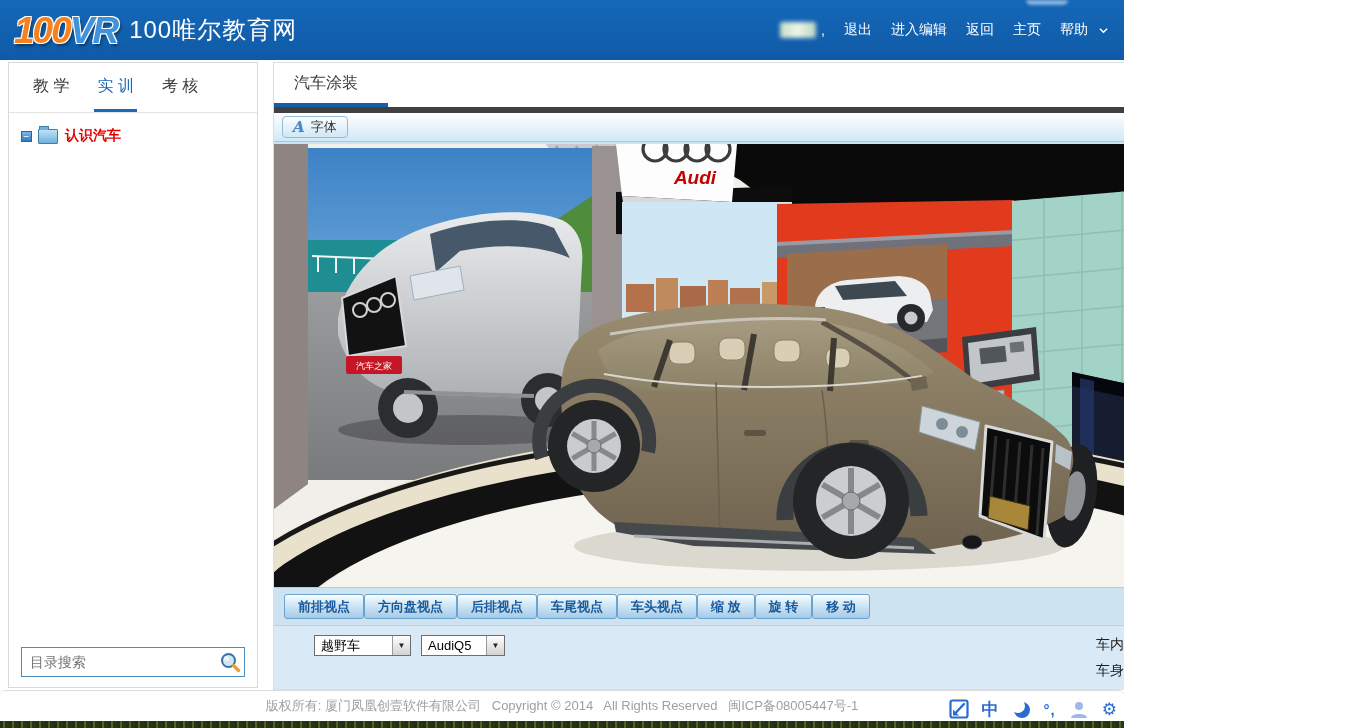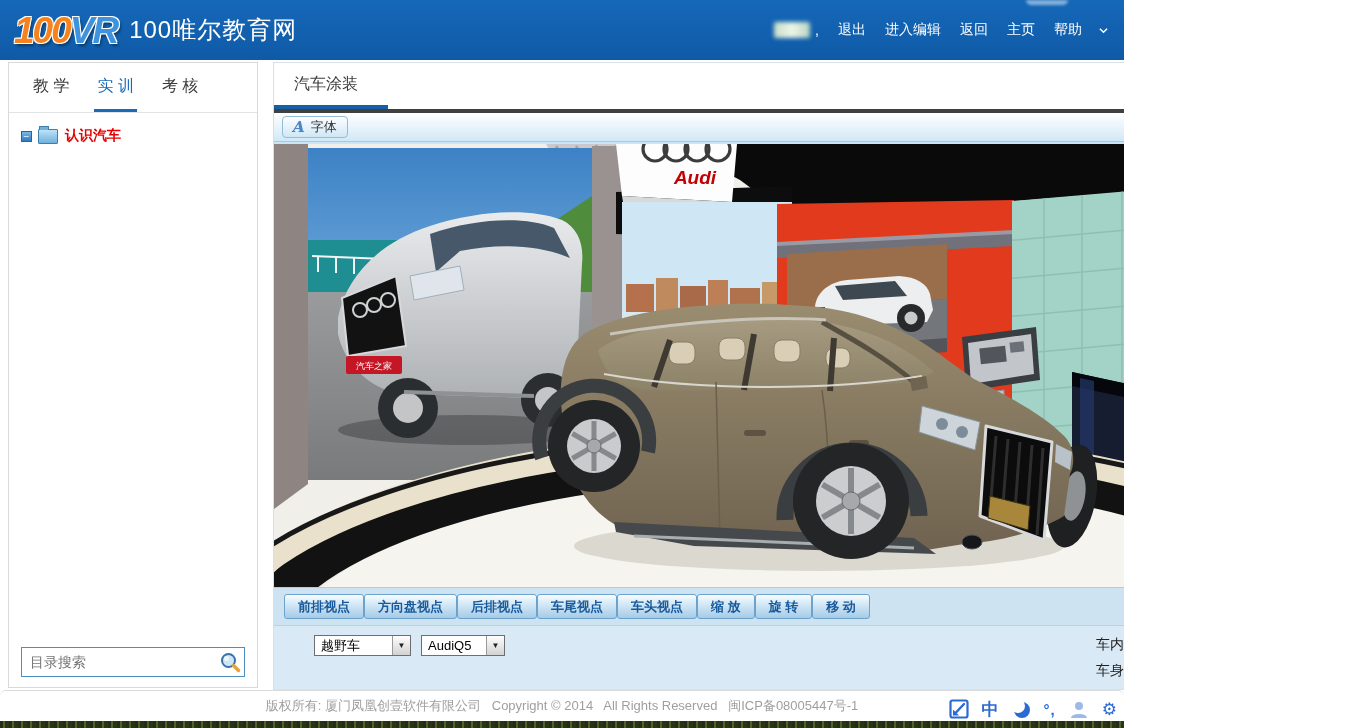--- a/index.html
+++ b/index.html
@@ -13,21 +13,21 @@
        border-radius:0 0 9px 9px;background:rgba(255,255,255,.5);filter:blur(1.5px);}
   .logo{margin-left:14px;font-style:italic;font-weight:bold;font-size:37px;line-height:1;
         letter-spacing:-2px;white-space:nowrap;}
   .logo .p1{color:#f5821f;text-shadow:-1px -1px 0 #fff,1px -1px 0 #fff,-1px 1px 0 #fff,1px 1px 0 #fff,2px 3px 3px rgba(0,0,0,.4);}
   .logo .p2{color:#3f93dc;text-shadow:-1px -1px 0 #fff,1px -1px 0 #fff,-1px 1px 0 #fff,1px 1px 0 #fff,2px 3px 3px rgba(0,0,0,.4);}
   .site-title{color:#fff;font-size:24px;margin-left:12px;letter-spacing:1px;}
   .hdr-right{position:absolute;right:16px;top:0;height:60px;display:flex;align-items:center;gap:19px;color:#fff;font-size:14px;}
   .hdr-right a{color:#fff;text-decoration:none;cursor:pointer;white-space:nowrap;}
   .user-blur{display:inline-block;width:36px;height:16px;border-radius:2px;margin-right:-14px;
              background:linear-gradient(90deg,#c8dec9,#eef5e6,#b9d4c2);filter:blur(2px);}
-  .help-wrap{display:flex;align-items:center;gap:17px;}
+  .help-wrap{display:flex;align-items:center;gap:11px;}
   .caret{width:9px;height:9px;display:inline-block;}
 
   
   .sidebar{position:absolute;left:8px;top:62px;width:250px;height:626px;background:#fff;
            border:1px solid #d9d9d9;box-sizing:border-box;}
   .side-tabs{display:flex;height:49px;border-bottom:1px solid #e3e3e3;align-items:stretch;padding:0 10px;}
   .side-tab{margin:0 11px;padding:0 3px;display:flex;align-items:center;font-size:16px;color:#3a3a3a;
             cursor:pointer;border-bottom:3px solid transparent;white-space:nowrap;}
   .side-tab.active{color:#1b6ab8;border-bottom-color:#1b6ab8;}
   .tree{padding:14px 12px;}
@@ -40,21 +40,21 @@
           background:#6fb1dd;border:1px solid #3c7fae;border-bottom:none;border-radius:1px 1px 0 0;}
   .tree-label{color:#e60000;font-weight:bold;font-size:14px;margin-left:3px;}
   .search-box{position:absolute;left:12px;bottom:10px;width:224px;height:30px;border:1px solid #4a8fc0;
               display:flex;align-items:center;background:#fff;box-sizing:border-box;}
   .search-box input{flex:1;border:none;outline:none;font-size:14px;color:#444;padding:0 8px;font-family:inherit;background:transparent;}
   .mag{width:22px;height:22px;margin-right:5px;cursor:pointer;flex:0 0 auto;}
 
   
   .main{position:absolute;left:273px;top:62px;width:1085px;height:628px;background:#fff;
         border:1px solid #d8e0e6;box-sizing:border-box;}
-  .main-tabbar{height:50px;border-bottom:4px solid #404040;display:flex;align-items:stretch;box-sizing:border-box;}
+  .main-tabbar{height:50px;border-bottom:6px solid #404040;display:flex;align-items:stretch;box-sizing:border-box;}
   .main-tab{padding:0 30px 0 20px;display:flex;align-items:center;font-size:16px;color:#3c3c3c;
             border-bottom:4px solid #1460a8;box-sizing:border-box;cursor:pointer;}
   .toolbar{height:29px;background:linear-gradient(#ffffff,#d2e8f6);border-bottom:1px solid #aac9de;
            display:flex;align-items:center;padding-left:8px;box-sizing:border-box;}
   .font-btn{display:inline-flex;align-items:center;gap:6px;height:22px;padding:0 10px;border:1px solid #93bcd9;
             border-radius:4px;background:linear-gradient(#fdfeff,#cfe7f6);font-size:13px;color:#333;cursor:pointer;font-family:inherit;}
   .font-A{font-family:"DejaVu Serif","Liberation Serif",serif;font-style:italic;font-weight:bold;
           font-size:15px;color:#4b86c8;text-shadow:0 0 1px #9cc2e8;}
   .viewport{position:relative;height:445px;border-top:2px solid #c9e6f8;box-sizing:border-box;background:#f1efe9;cursor:grab;}
   .viewport svg{display:block;width:1083px;height:443px;}

